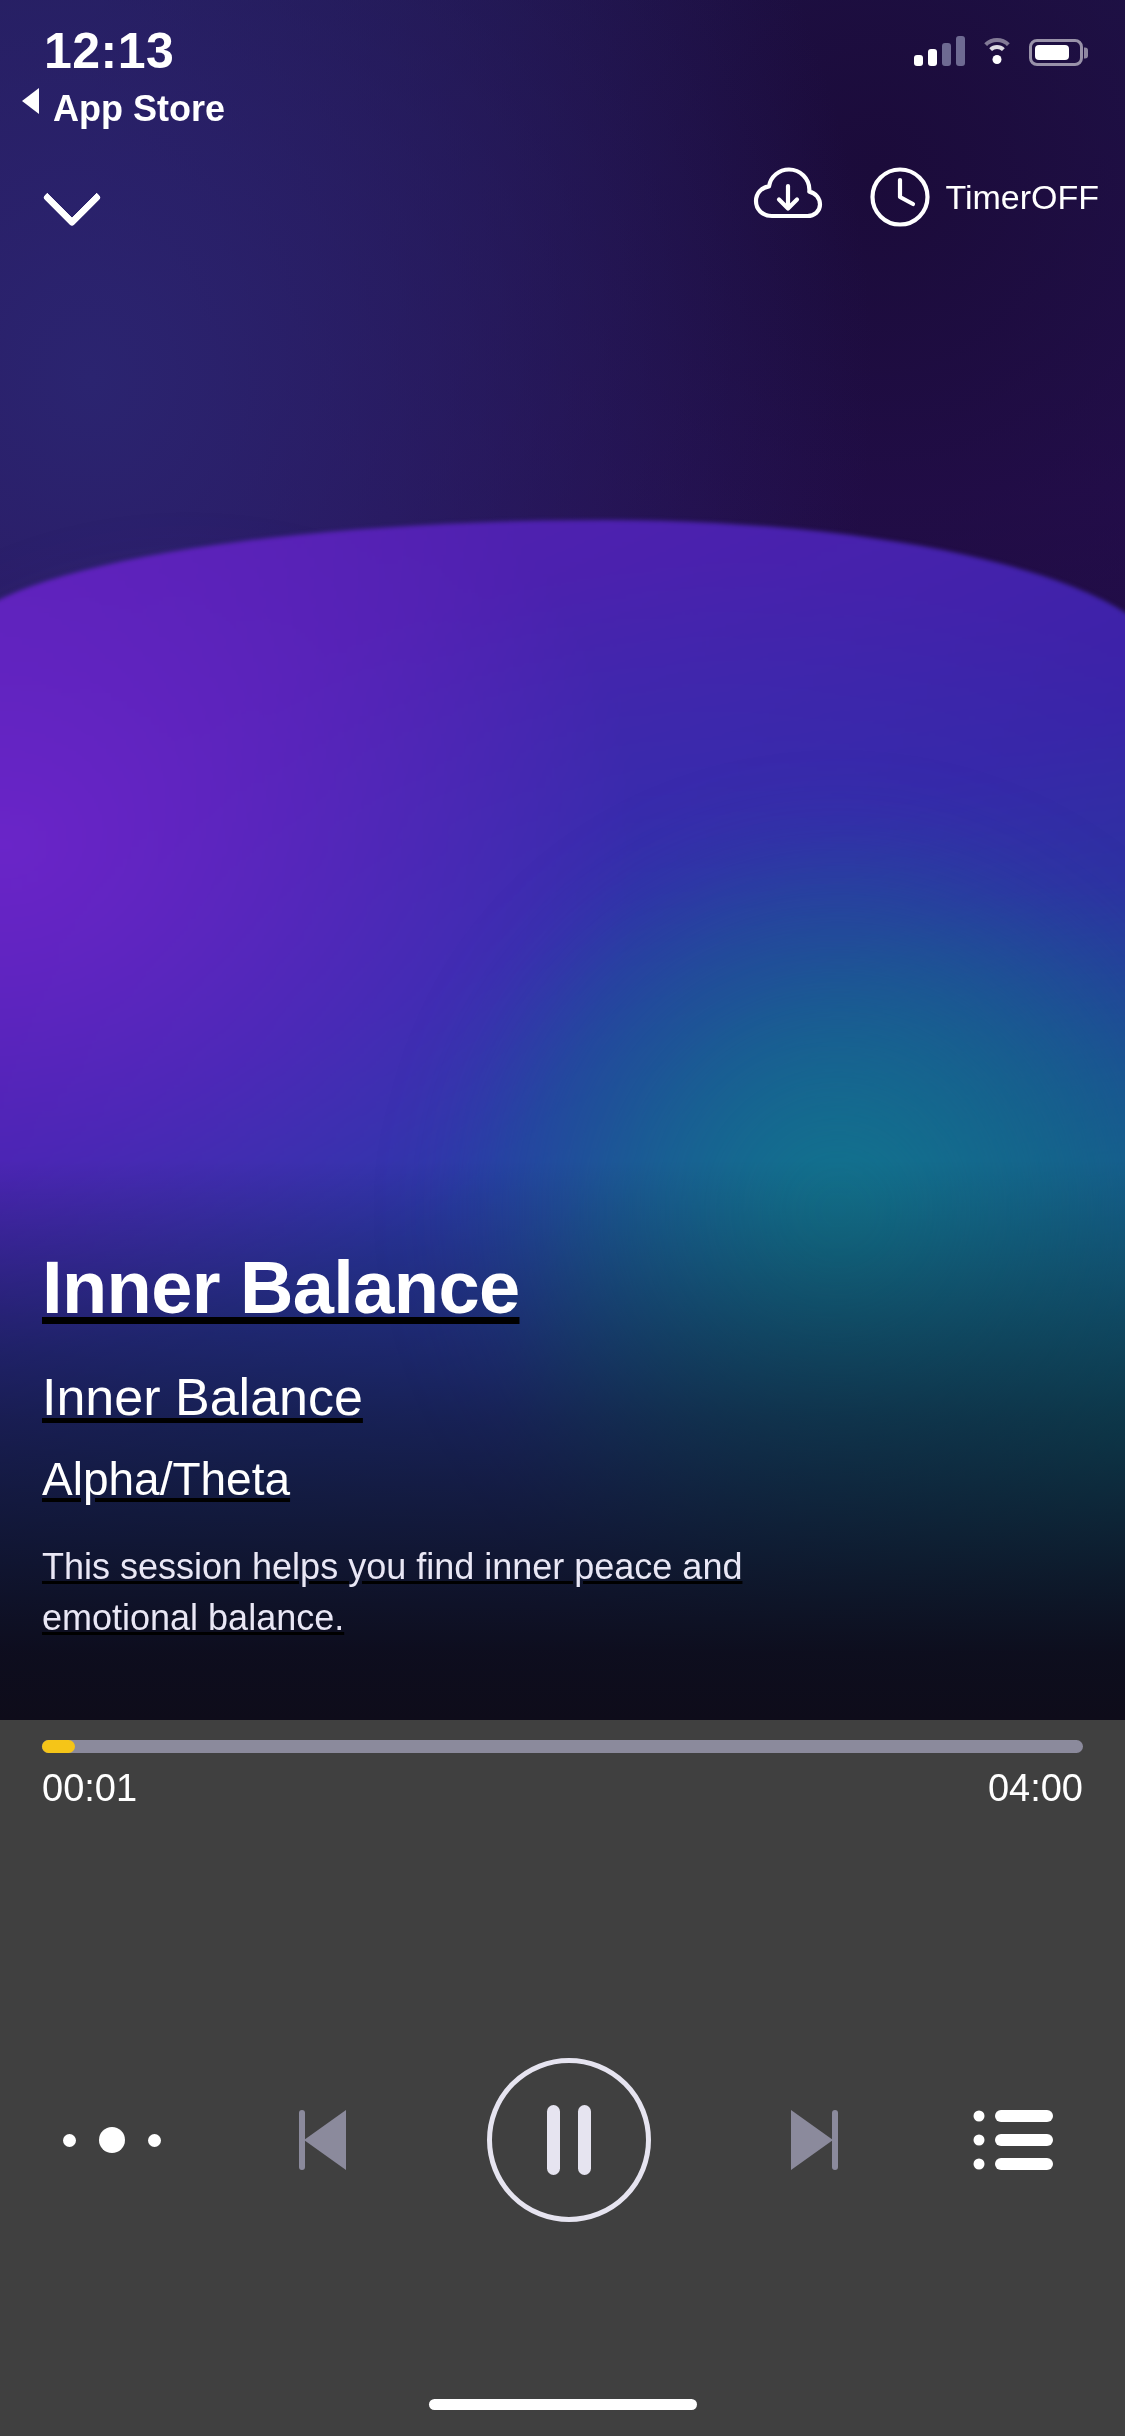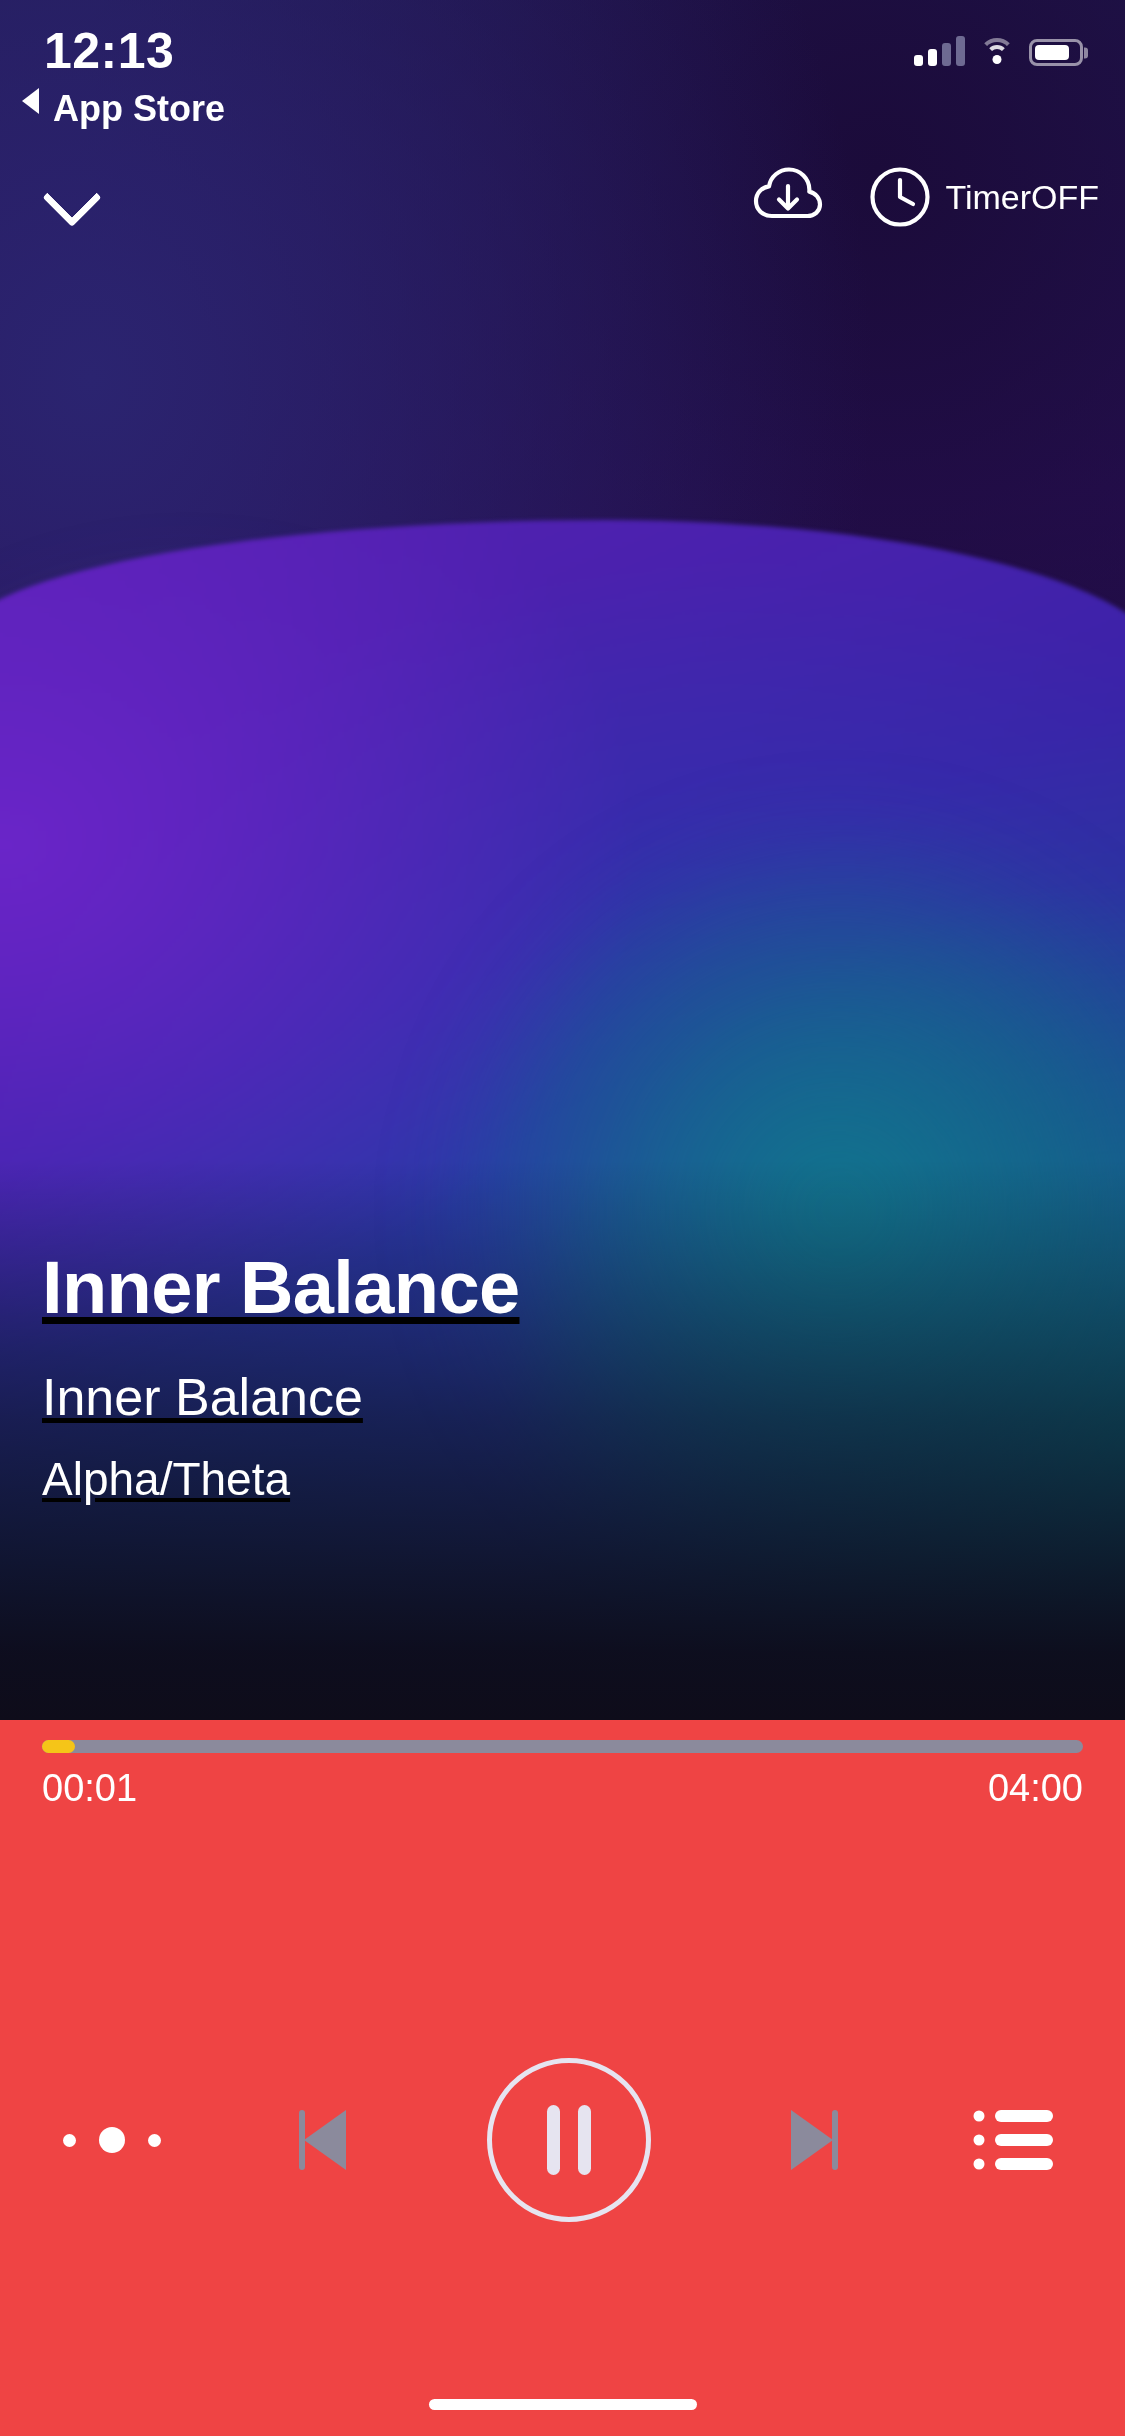--- a/index.html
+++ b/index.html
@@ -5,21 +5,21 @@
   * { margin:0; padding:0; box-sizing:border-box; }
   html, body {
     width:1125px; height:2436px;
     background:#0d0b18;
     font-family:"Liberation Sans", sans-serif;
     overflow:hidden;
   }
   #screen {
     position:relative;
     width:1125px; height:2436px;
-    background:#ef4444;
+    background:#404040;
     overflow:hidden;
   }
 
   
   .artwork {
     position:absolute; left:0; top:0;
     width:1125px; height:1720px;
     overflow:hidden;
   }
   .art-base {
@@ -294,20 +294,21 @@
         </div>
       </div>
 
     </div>
   </div>
 
   <div class="info">
     <div class="title">Inner Balance</div>
     <div class="subtitle">Inner Balance</div>
     <div class="band">Alpha/Theta</div>
+    <div class="desc">This session helps you find inner peace and emotional balance.</div>
   </div>
 
   <div class="progress-wrap">
     <div class="track" style="background: rgb(139, 138, 156);">
       <div class="fill" style="width: 3.2%; background: rgb(245, 197, 24);"></div>
     </div>
     <div class="times">
       <span>00:01</span>
       <span>04:00</span>
     </div>

